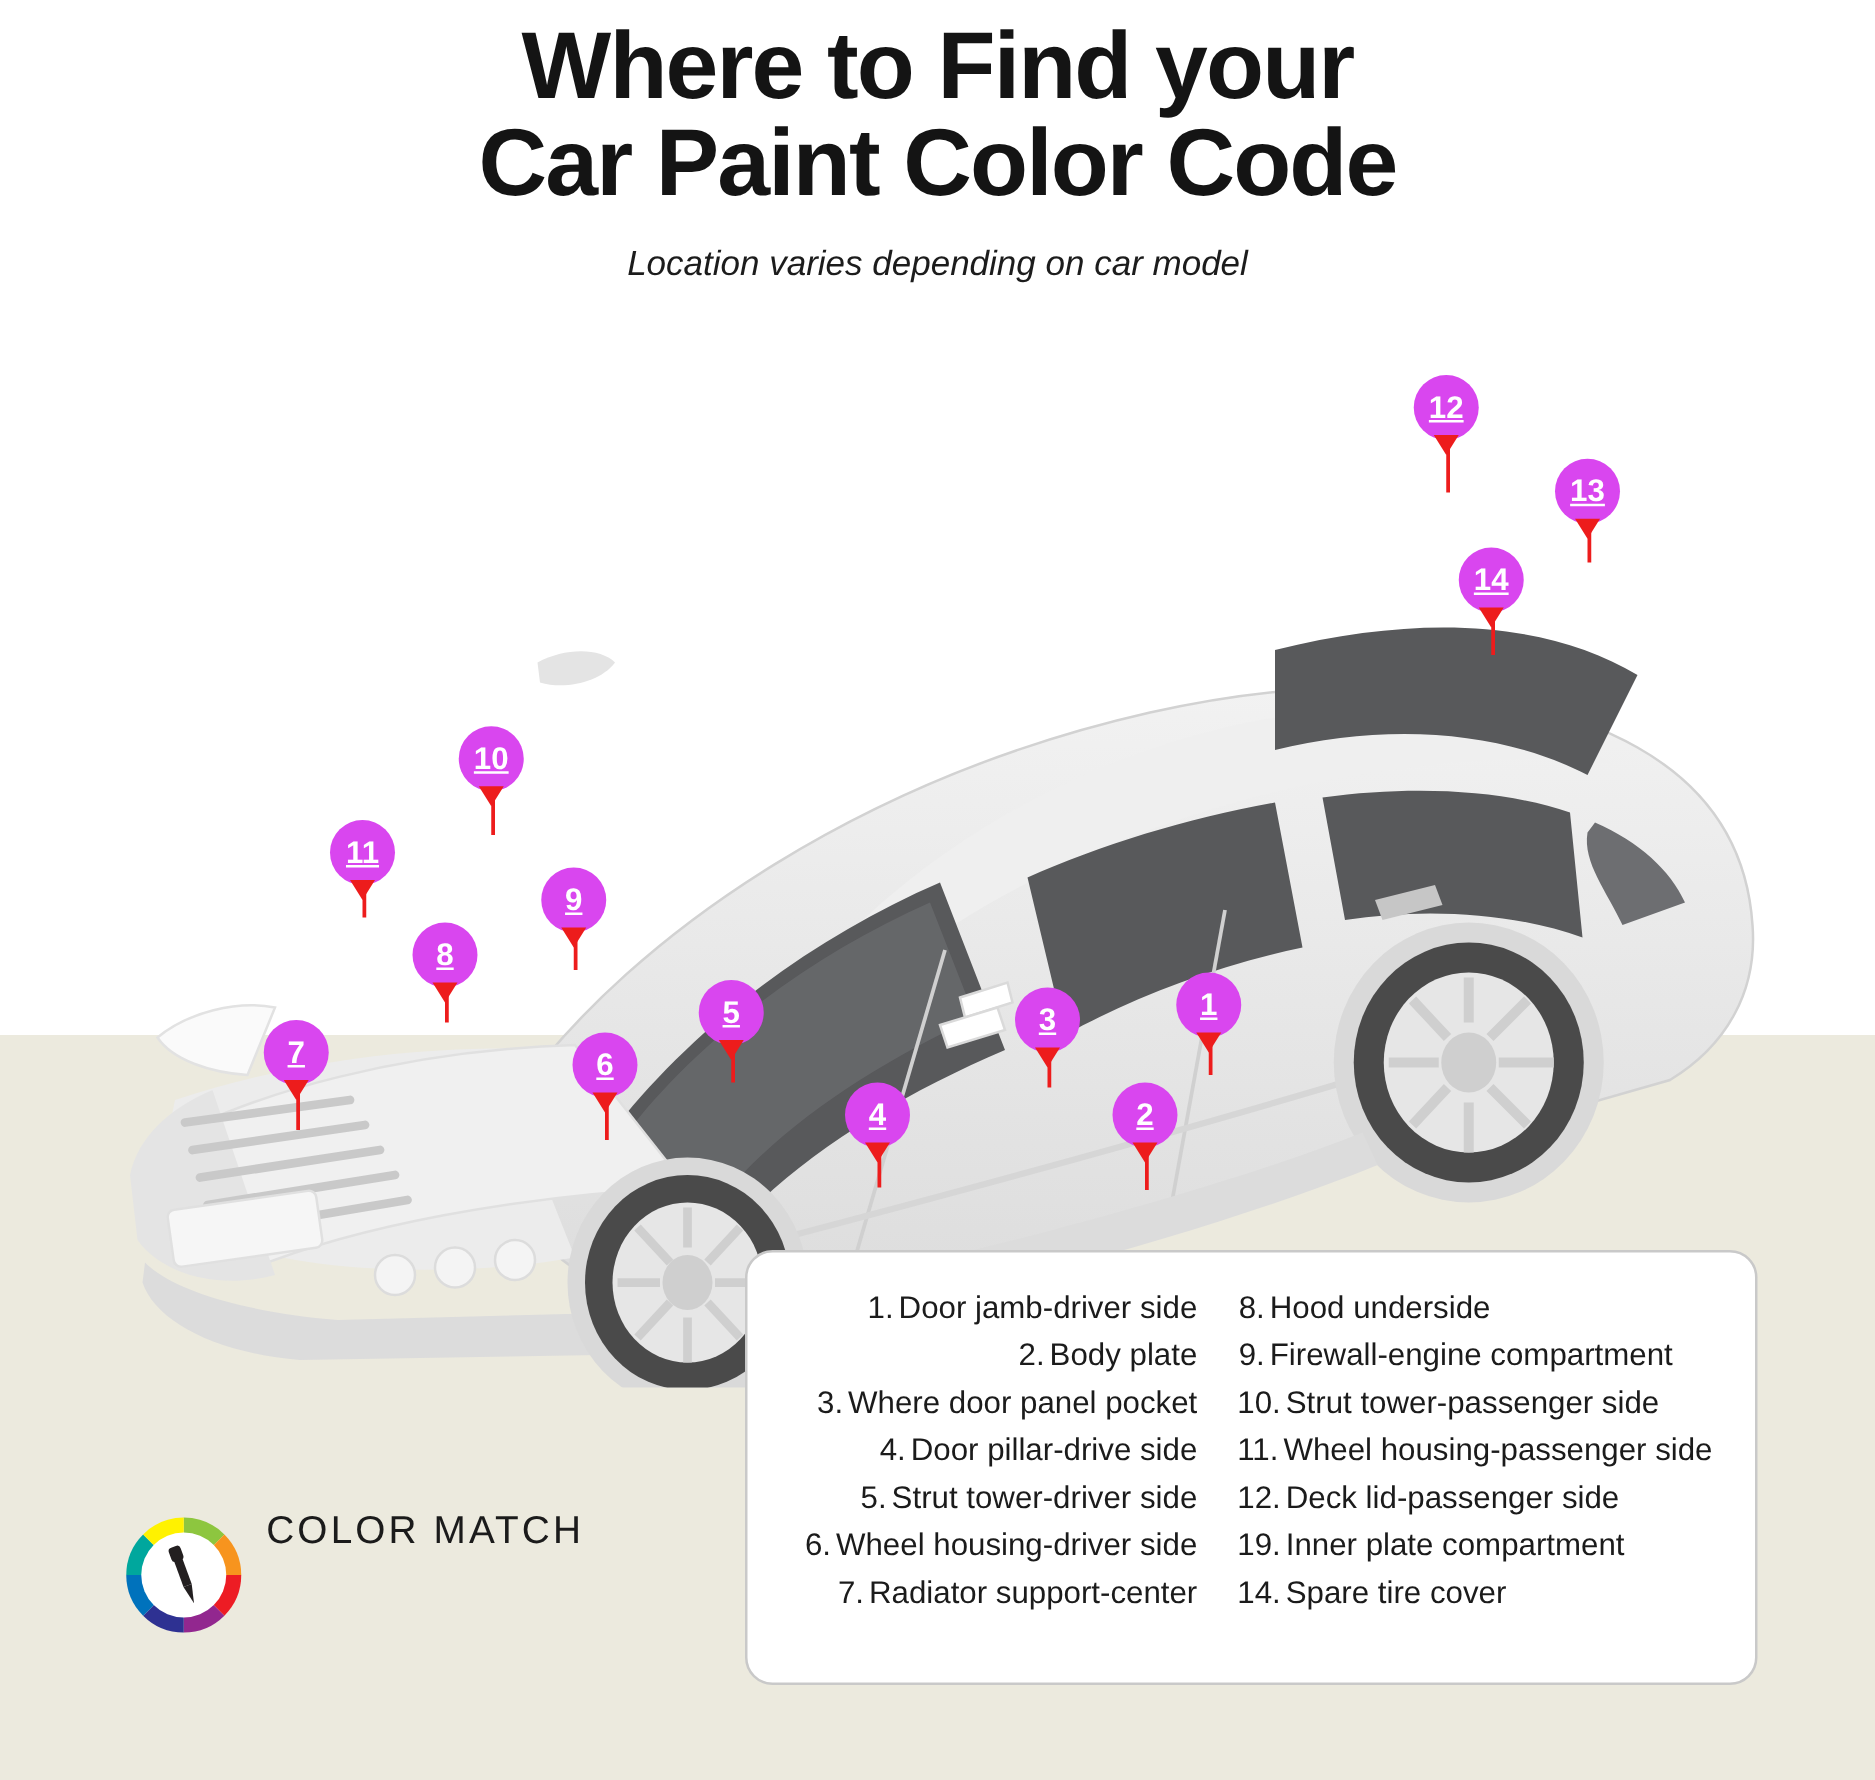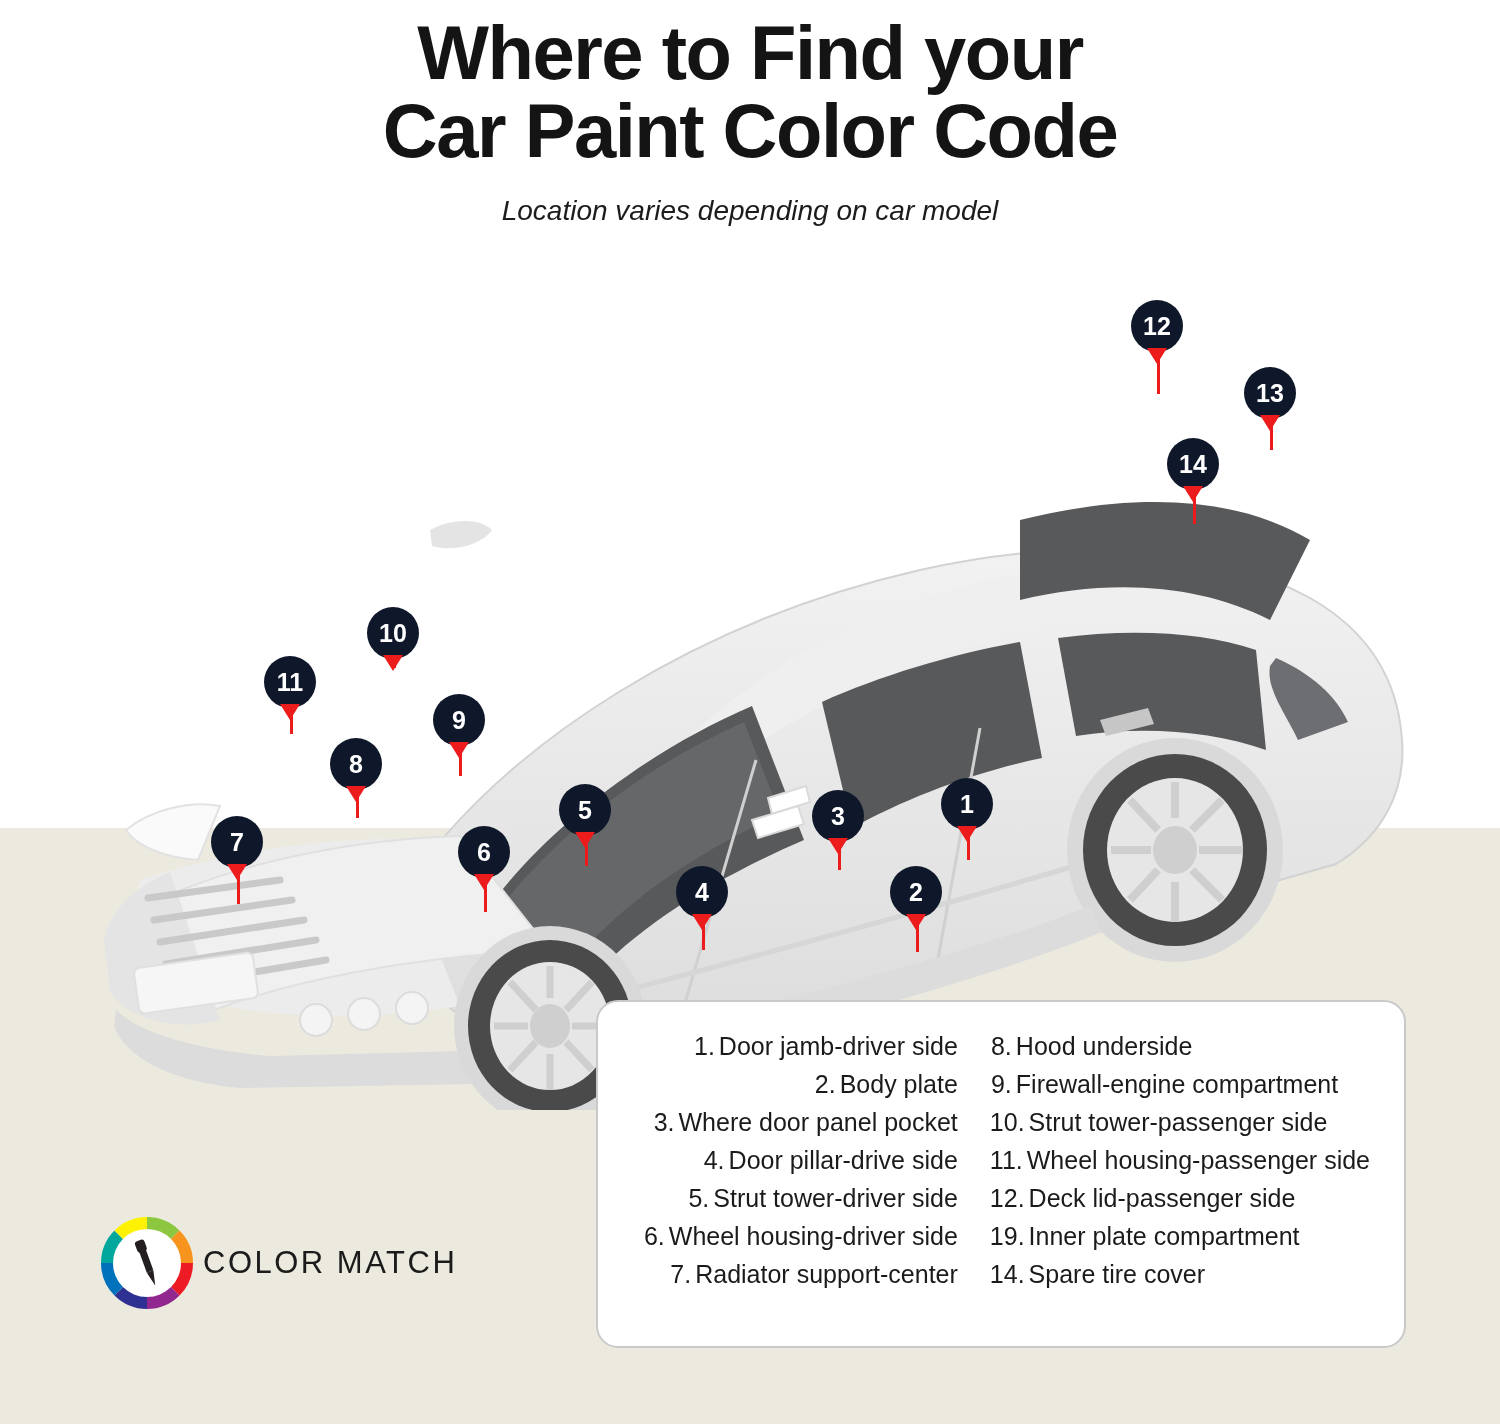--- a/index.html
+++ b/index.html
@@ -62,28 +62,29 @@
     z-index: 5;
   }
   .car-wrap svg { display: block; width: 100%; height: 100%; }
 
   
   .pin {
     position: absolute;
     width: 52px;
     height: 52px;
     border-radius: 50%;
-    background: #0f172a;
+    background: #d946ef;
     color: #ffffff;
     font-size: 25px;
     font-weight: 700;
     display: flex;
     align-items: center;
     justify-content: center;
     z-index: 30;
+    text-decoration: underline;
   }
   .pin::after {
     content: "";
     position: absolute;
     bottom: -12px;
     left: 50%;
     transform: translateX(-50%);
     width: 0; height: 0;
     border-left: 10px solid transparent;
     border-right: 10px solid transparent;
@@ -134,22 +135,21 @@
 
   
   .brand {
     position: absolute;
     left: 95px;
     top: 1208px;
     width: 420px;
     height: 110px;
     z-index: 35;
     display: flex;
-    align-items: center;
-    gap: 4px;
+    gap: 14px;
   }
   .brand-ring { width: 104px; height: 104px; position: relative; }
   .brand-ring svg { display:block; }
   .brand-text { display: flex; flex-direction: column; line-height: 1.05; }
   .brand-line1 {
     font-size: 31px;
     letter-spacing: 2.5px;
     color: #1b1b1b;
     font-weight: 400;
   }
@@ -281,21 +281,21 @@
 <div class="leader" style="left:484px; top:878px; height:34px;"></div>
 <div class="leader" style="left:585px; top:836px; height:30px;"></div>
 <div class="leader" style="left:702px; top:918px; height:32px;"></div>
 <div class="leader" style="left:838px; top:842px; height:28px;"></div>
 <div class="leader" style="left:916px; top:918px; height:34px;"></div>
 <div class="leader" style="left:967px; top:830px; height:30px;"></div>
 
 <div class="pin" style="left:1131px; top:300px;">12</div>
 <div class="pin" style="left:1244px; top:367px;">13</div>
 <div class="pin" style="left:1167px; top:438px;text-align:right;">14</div>
-<div class="pin" style="left:367px; top:607px;">10</div>
+<div class="pin" style="left:367px; top:581px;">10</div>
 <div class="pin" style="left:264px; top:656px;">11</div>
 <div class="pin" style="left:433px; top:694px;">9</div>
 <div class="pin" style="left:330px; top:738px;">8</div>
 <div class="pin" style="left:211px; top:816px;">7</div>
 <div class="pin" style="left:458px; top:826px;">6</div>
 <div class="pin" style="left:559px; top:784px;">5</div>
 <div class="pin" style="left:676px; top:866px;">4</div>
 <div class="pin" style="left:812px; top:790px;">3</div>
 <div class="pin" style="left:890px; top:866px;">2</div>
 <div class="pin" style="left:941px; top:778px;">1</div>

